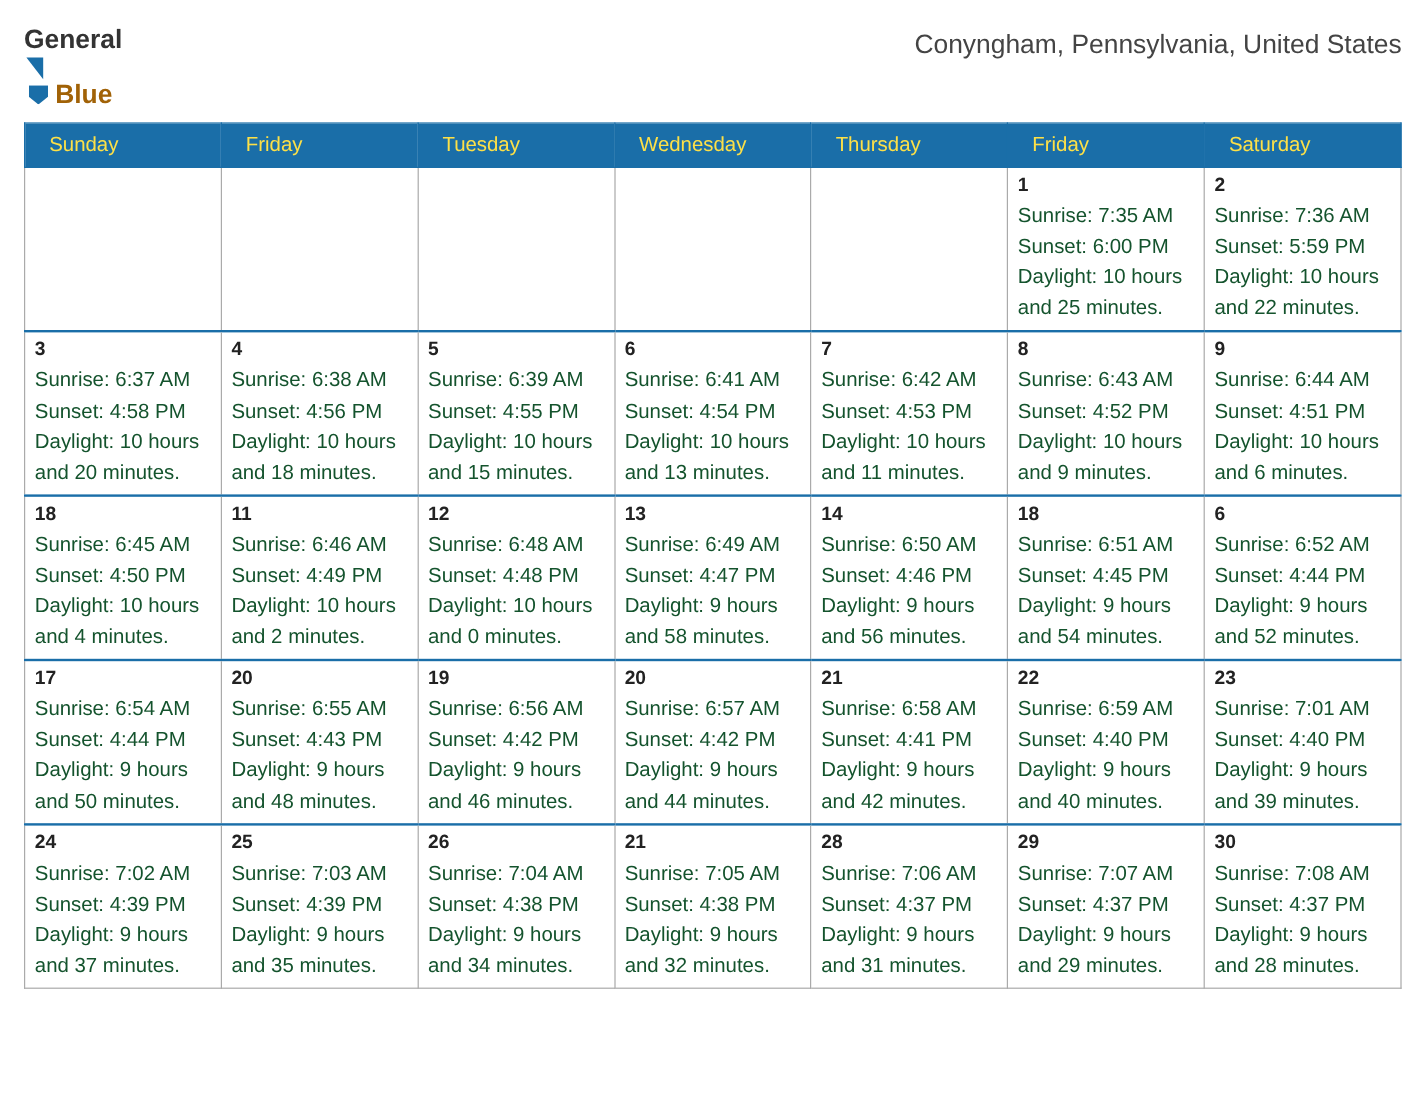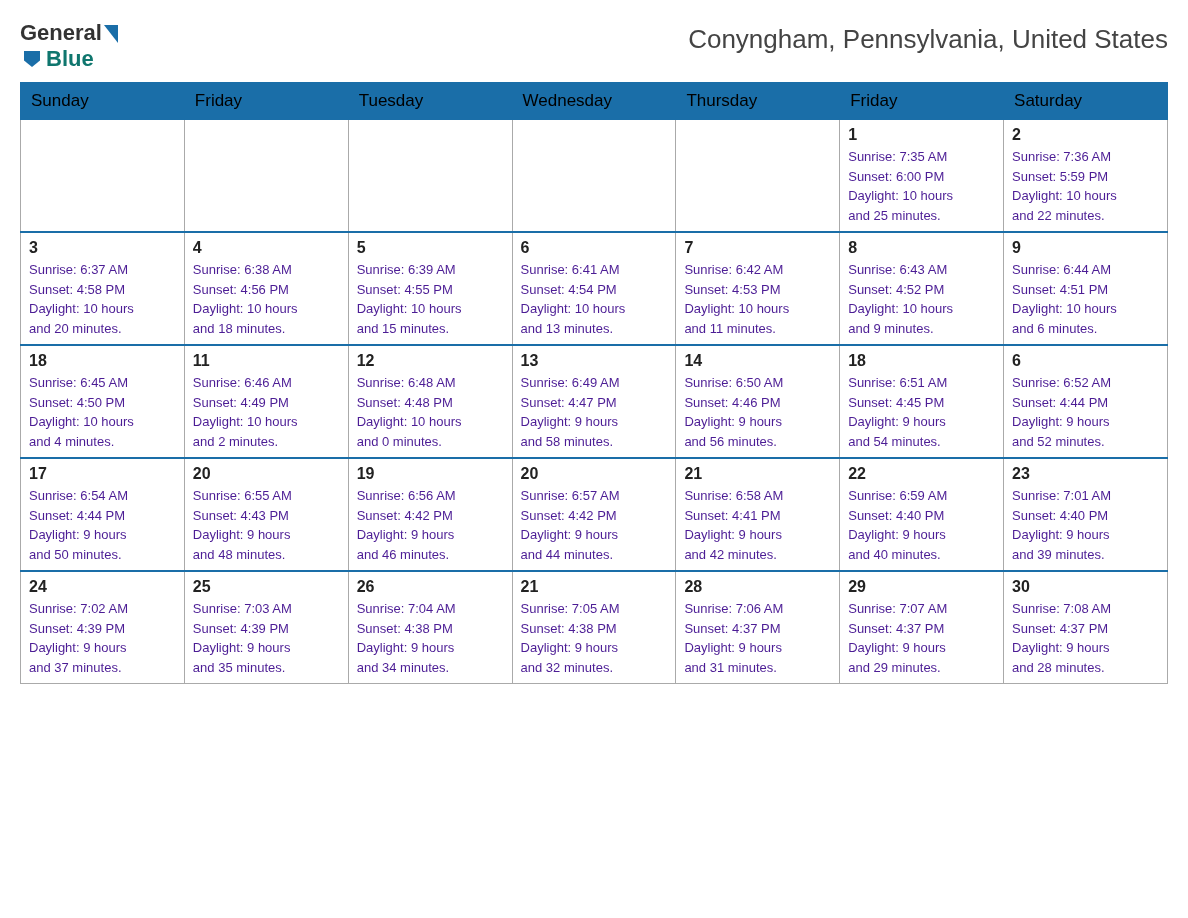--- a/index.html
+++ b/index.html
@@ -34,53 +34,54 @@
       border-left: 14px solid transparent;
       border-right: 0px solid transparent;
       border-top: 18px solid #1a6ea8;
       display: inline-block;
       margin-left: 2px;
       margin-top: 2px;
     }
     .logo-blue {
       font-size: 22px;
       font-weight: bold;
-      color: #0f766e;
+      color: #a16207;
       margin-left: 2px;
     }
     .logo-text-row {
       display: flex;
-      align-items: center;
+      align-items: flex-start;
       gap: 0;
+      flex-direction: column;
     }
     .title-block {
       text-align: right;
     }
     .month-title {
       font-size: 48px;
       font-weight: normal;
       color: #222;
       line-height: 1.1;
     }
     .location {
-      font-size: 26px;
+      font-size: 22px;
       color: #444;
       margin-top: 4px;
     }
     .calendar {
       width: 100%;
       border-collapse: collapse;
       margin-top: 10px;
     }
     .calendar thead tr th {
       background-color: #1a6ea8;
-      color: #000000;
+      color: #fde047;
       font-size: 17px;
       font-weight: normal;
-      padding: 8px 10px;
+      padding: 8px 20px;
       text-align: left;
       border: 1px solid #1a6ea8;
     }
     .calendar tbody tr td {
       border: 1px solid #aaa;
       vertical-align: top;
       padding: 6px 8px;
       width: 14.28%;
       min-height: 90px;
       font-size: 13px;
@@ -91,22 +92,22 @@
       background: #fff;
     }
     .day-number {
       font-size: 16px;
       font-weight: bold;
       color: #222;
       display: block;
       margin-bottom: 3px;
     }
     .day-info {
-      font-size: 13px;
-      color: #4c1d95;
+      font-size: 17px;
+      color: #14532d;
       line-height: 1.5;
     }
     .row-separator td {
       border-top: 2px solid #1a6ea8 !important;
     }
   </style>
 </head>
 <body>
 
 <div class="header">

